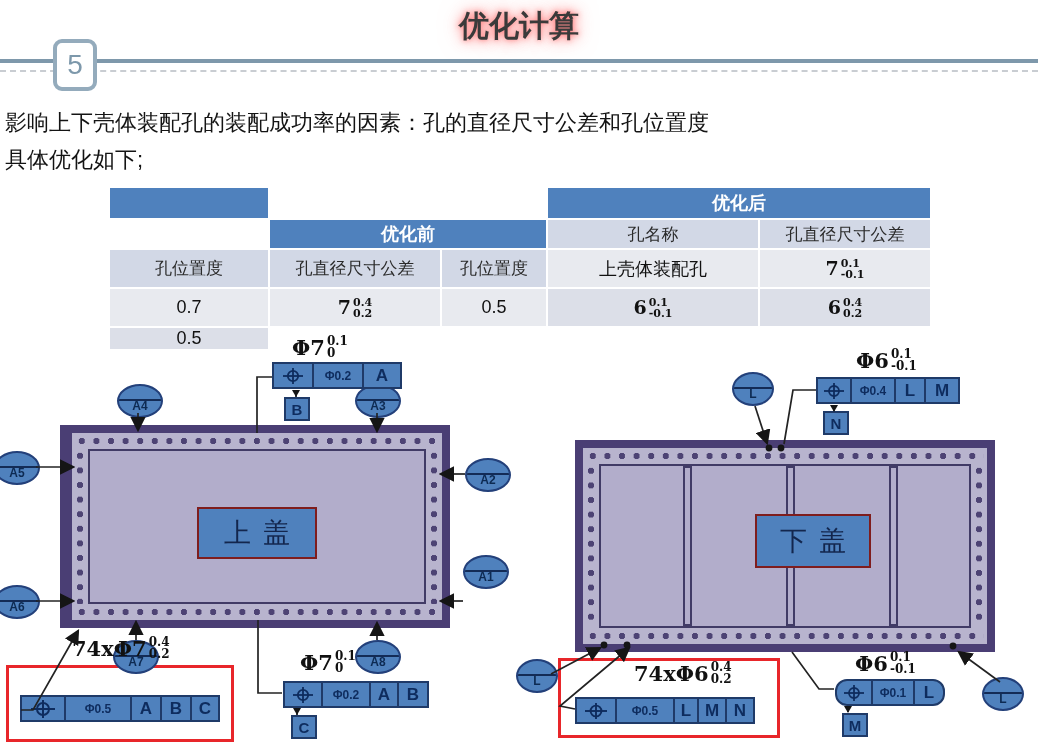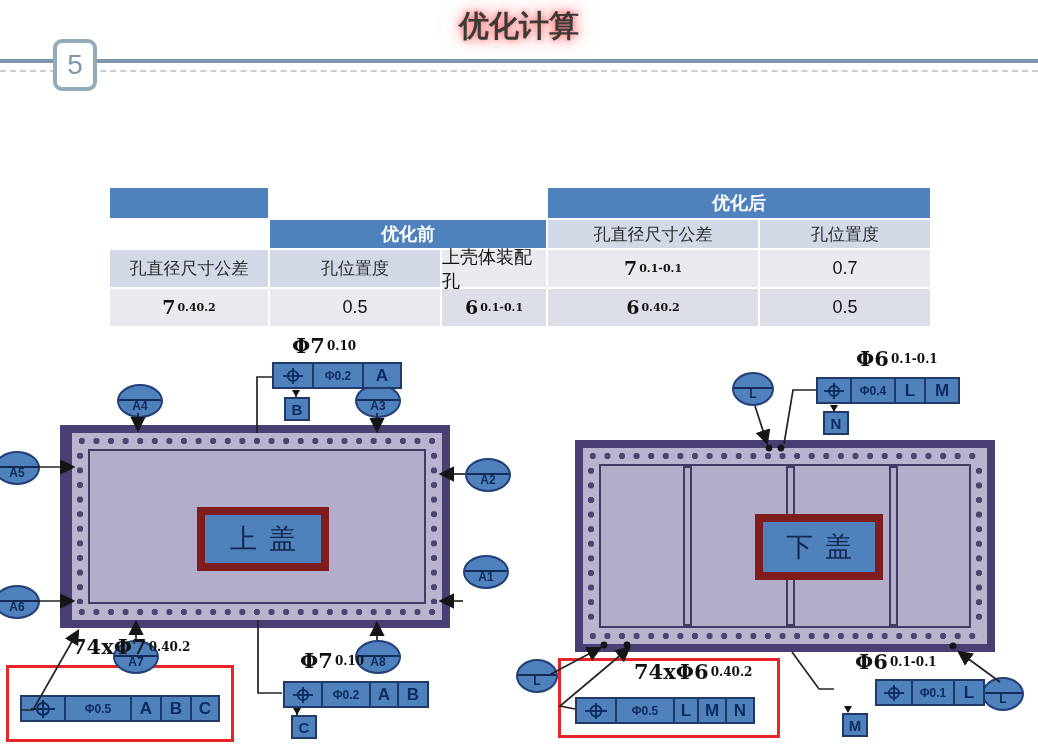--- a/index.html
+++ b/index.html
@@ -25,36 +25,36 @@
   .opt-table>div{display:flex;align-items:center;justify-content:center;box-sizing:border-box;}
   .th1{background:#4f81bd;color:#fff;font-weight:bold;font-size:18px;}
   .th2{background:#d2d8e6;color:#2b2b2b;font-size:17px;}
   .td-a{background:#e8eaef;color:#111;font-size:18px;}
   .td-b{background:#dcdfe8;color:#111;font-size:18px;}
   .gspan1{grid-column:2/4;}
   .gspan2{grid-column:4/6;}
 
   .dim{display:inline-flex;align-items:center;font-family:"DejaVu Serif","Liberation Serif",serif;font-weight:bold;color:#111;}
   .dim .b{font-size:19px;line-height:19px;}
-  .dim .t{display:inline-flex;font-size:11px;line-height:11px;margin-left:2px;}
+  .dim .t{display:inline-flex;flex-direction:column;font-size:11px;line-height:11px;margin-left:2px;}
 
   
   .rect-outer{position:absolute;background:#4a3e74;}
   .ring{position:absolute;background:#b8b4ce;}
   .dots-h{position:absolute;height:12px;left:3px;right:3px;
           background-image:radial-gradient(circle 3.2px at 7px 6px,#4d4374 96%,rgba(0,0,0,0) 100%);
           background-size:14.6px 12px;background-repeat:repeat-x;}
   .dots-top{top:2px;}.dots-bottom{bottom:2px;}
   .dots-v{position:absolute;width:12px;top:16px;bottom:16px;
           background-image:radial-gradient(circle 3.2px at 6px 7px,#4d4374 96%,rgba(0,0,0,0) 100%);
           background-size:12px 14.6px;background-repeat:repeat-y;}
   .dots-left{left:2px;}.dots-right{right:2px;}
   .panel{position:absolute;inset:16px;background:#b2adcb;border:2px solid #413b66;}
   .rib{position:absolute;width:9px;background:#b2adcb;border:2px solid #413b66;box-sizing:border-box;z-index:1;}
-  .part-label{position:absolute;background:#4f81bd;border:8px solid #7f1d1d;color:#13264d;z-index:2;
+  .part-label{position:absolute;background:#4f81bd;border:2px solid #7f1d1d;color:#13264d;z-index:2;
               display:flex;align-items:center;justify-content:center;font-size:27px;letter-spacing:12px;text-indent:12px;text-align:right;}
 
   .balloon{position:absolute;width:46px;height:34px;background:#4f81bd;border:2px solid #23407a;border-radius:50%;
            overflow:hidden;z-index:2;box-sizing:border-box;}
   .balloon .bline{position:absolute;top:44%;left:0;right:0;border-top:2px solid #132b56;}
   .balloon .blbl{position:absolute;top:44%;left:0;right:0;text-align:center;font-size:12px;font-weight:bold;color:#0d2a52;}
 
   .fcf{position:absolute;display:flex;background:#4f81bd;border:2px solid #1f3a68;height:27px;box-sizing:border-box;z-index:2;}
   .fcf .cell{display:flex;align-items:center;justify-content:center;border-right:2px solid #1f3a68;
              color:#0e2c5e;box-sizing:border-box;height:100%;}
@@ -78,26 +78,31 @@
 
 <div class="page">
 
   <div class="title">优化计算</div>
   <div class="rule-solid"></div>
   <div class="rule-dashed"></div>
   <div class="page-badge">
     <span>5</span>
   </div>
 
+  <div class="intro">
+    <div>影响上下壳体装配孔的装配成功率的因素：孔的直径尺寸公差和孔位置度</div>
+    <div>具体优化如下;</div>
+  </div>
 
   <div class="opt-table">
     <div class="th1"></div>
     <div class="th1 gspan2">优化后</div>
     <div class="th1 gspan1">优化前</div>
 
+    <div class="th2">孔名称</div>
     <div class="th2">孔直径尺寸公差</div>
     <div class="th2">孔位置度</div>
     <div class="th2">孔直径尺寸公差</div>
     <div class="th2">孔位置度</div>
 
     <div class="td-a">上壳体装配孔</div>
     <div class="td-a">
       <span class="dim">
           <span class="b">7</span>
           <span class="t">
@@ -304,21 +309,21 @@
 
   <div class="dim-label" style="left:855px;top:651px;">
     <span class="dim">
         <span class="b">Φ6</span>
         <span class="t">
           <span>0.1</span>
           <span>-0.1</span>
         </span>
       </span>
   </div>
-  <div class="fcf" style="left:875px;top:679px;">
+  <div class="fcf" style="left:835px;top:679px;border-radius:12px;">
     <div class="cell" style="width:36px;">
         <svg width="24" height="18" viewBox="0 0 24 18">
           <circle cx="12" cy="9" r="5" fill="none" stroke="#0e2c5e" stroke-width="1.8"></circle>
           <line x1="2" y1="9" x2="22" y2="9" stroke="#0e2c5e" stroke-width="1.8"></line>
           <line x1="12" y1="1" x2="12" y2="17" stroke="#0e2c5e" stroke-width="1.8"></line>
         </svg>
       </div>
     <div class="cell tol" style="width:42px;">Φ0.1</div>
     <div class="cell datum" style="width:28px;">L</div>
   </div>

